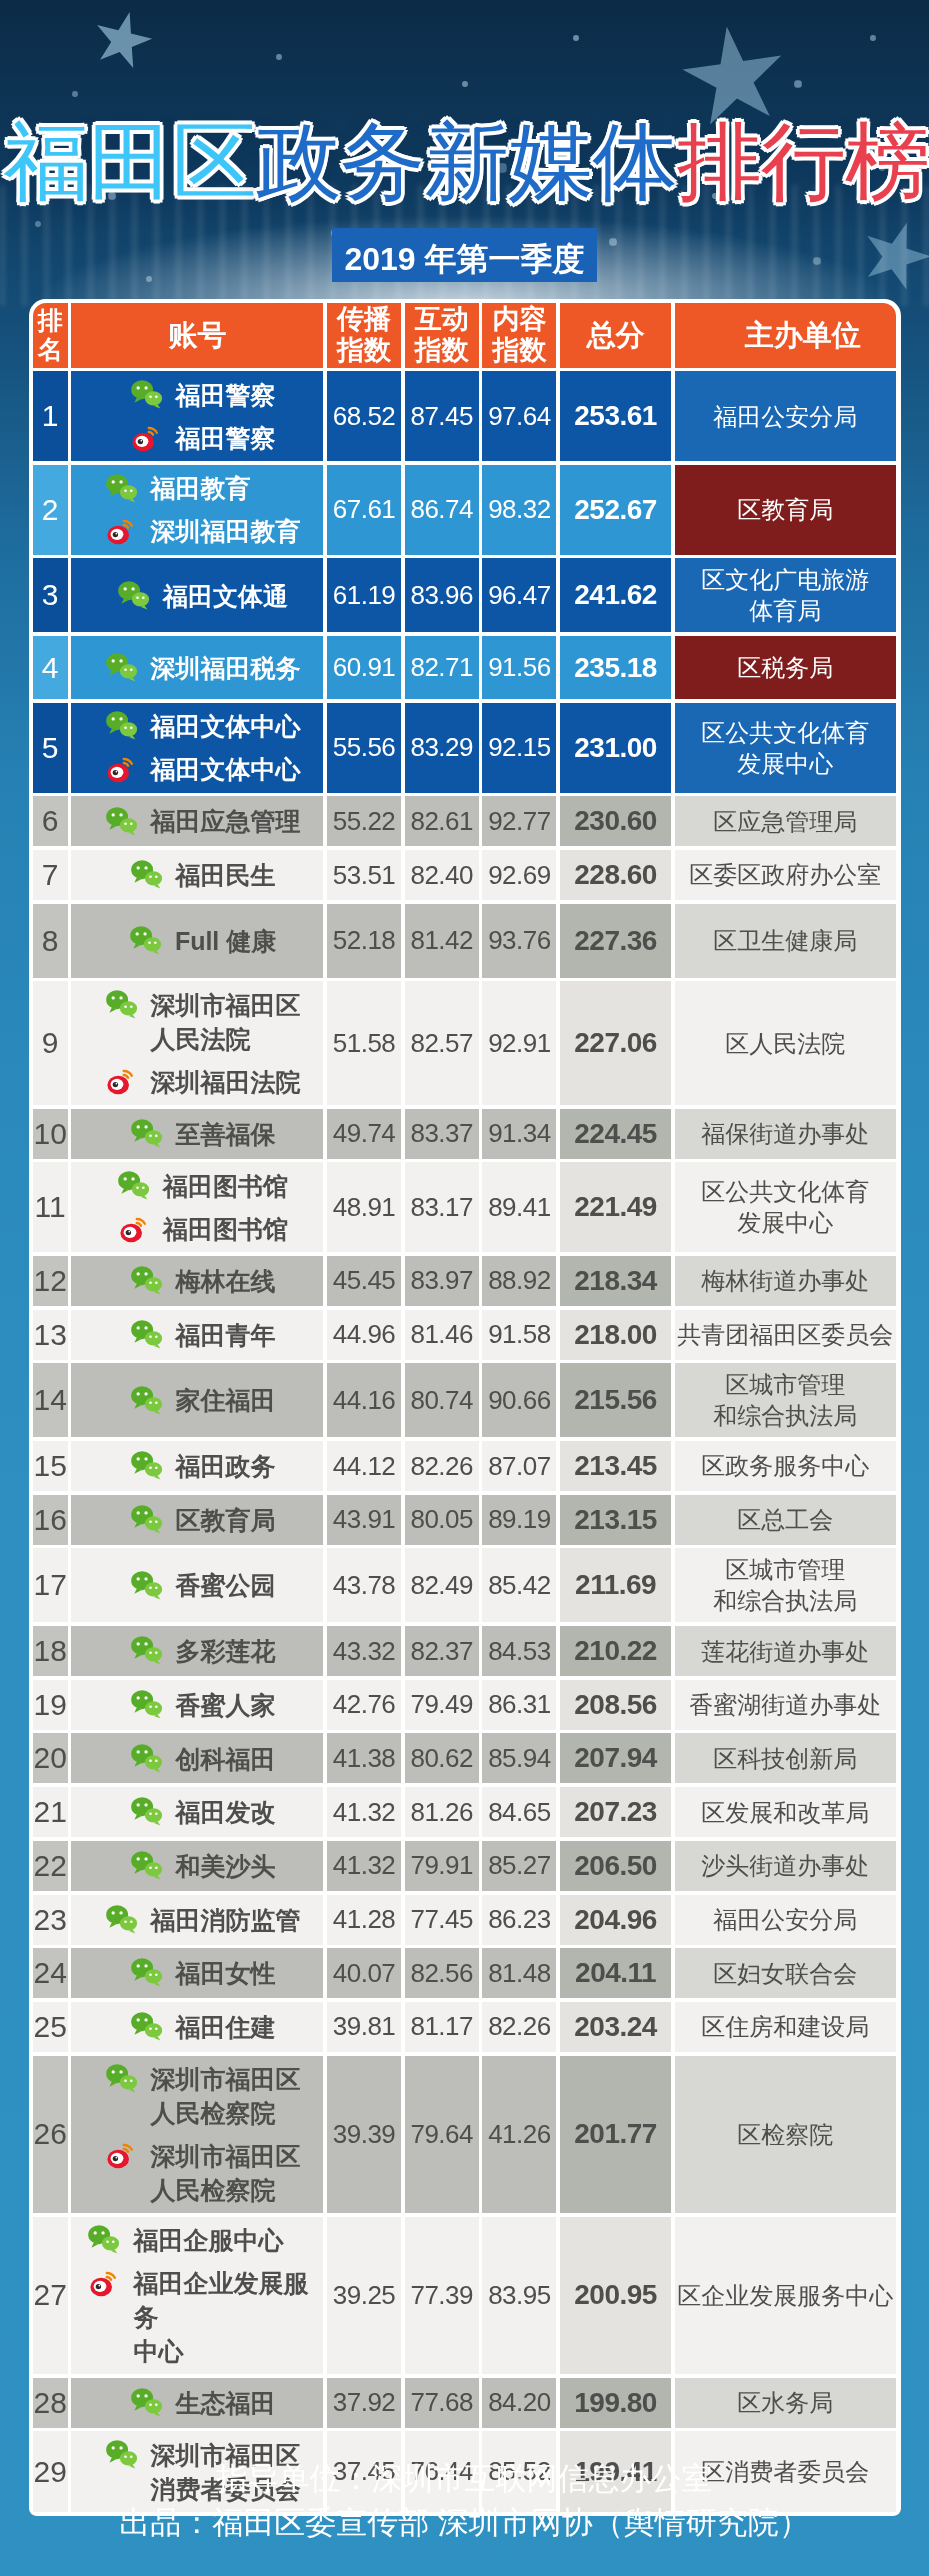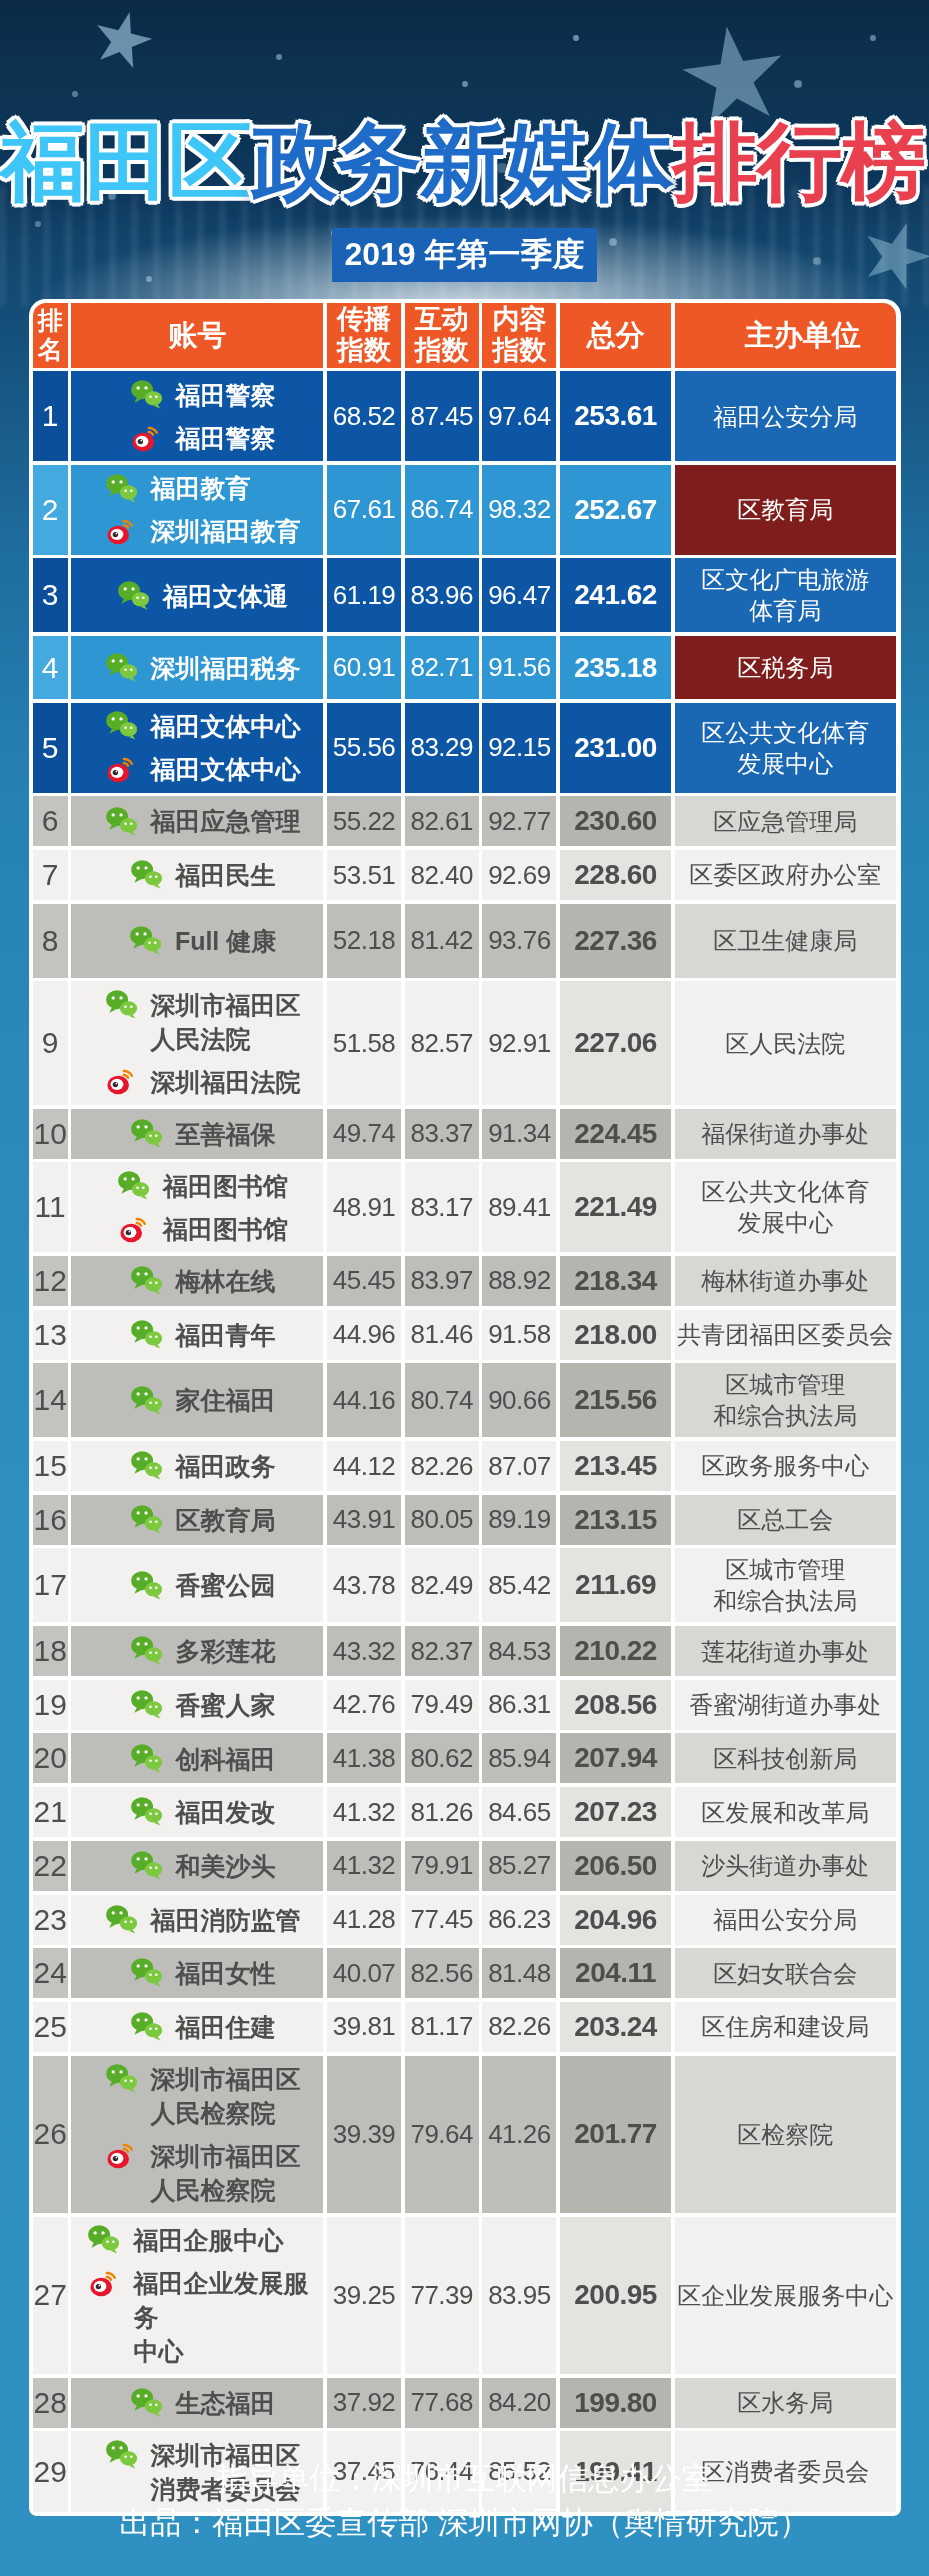--- a/index.html
+++ b/index.html
@@ -22,26 +22,26 @@
     714px 195px 0 1.9px rgba(220,243,255,.5),816px 260px 0 2.8px rgba(220,243,255,.35),
     148px 278px 0 1.9px rgba(220,243,255,.4),464px 83px 0 1.9px rgba(220,243,255,.45),
     37px 223px 0 1.9px rgba(220,243,255,.35),872px 37px 0 1.9px rgba(200,235,255,.45);}
   .streaks{position:absolute;left:0;top:185px;width:929px;height:121px;
     background:repeating-linear-gradient(90deg,rgba(255,255,255,.14) 0 4.6px,rgba(255,255,255,0) 4.6px 22px);
     filter:blur(2.8px);opacity:.75;}
   .glow{position:absolute;left:0;top:185px;width:929px;height:139px;
     background:radial-gradient(ellipse 65% 95% at 50% 90%,rgba(255,255,255,.8),rgba(255,255,255,0) 72%);
     filter:blur(1.9px);}
   
-  .title{position:absolute;top:115px;left:0;width:929px;text-align:left;
-    font-size:85px;font-weight:bold;line-height:1.1;letter-spacing:-0.9px;white-space:nowrap;}
+  .title{position:absolute;top:115px;left:0;width:929px;text-align:right;
+    font-size:85px;font-weight:normal;line-height:1.1;letter-spacing:-0.9px;white-space:nowrap;}
   .title span{text-shadow:-2.8px -2.8px 0 #fff,2.8px -2.8px 0 #fff,-2.8px 2.8px 0 #fff,2.8px 2.8px 0 #fff,
     0 -3.7px 0 #fff,0 3.7px 0 #fff,-3.7px 0 0 #fff,3.7px 0 0 #fff,0 11px 20.4px rgba(8,40,80,.55);}
   .subtitle{position:absolute;top:228px;left:332px;width:265px;height:54px;background:#1A62B5;
-    color:#fff;font-size:32px;font-weight:bold;display:flex;align-items:center;justify-content:center;}
+    color:#fff;font-size:32px;font-weight:bold;display:flex;align-items:flex-end;justify-content:center;}
   
   .tablewrap{position:absolute;left:29px;top:299px;width:872px;background:#fff;
     padding:3.7px;box-sizing:border-box;border-radius:16.7px 16.7px 7.4px 7.4px;}
   .grid{display:grid;grid-template-columns:35px 252px 74px 74px 74px 111px 221px;gap:3.7px;}
   .row,.hrow{display:contents;}
   .grid > .row > div,.grid > .hrow > div{display:flex;align-items:center;justify-content:center;box-sizing:border-box;}
   .hrow > div{background:#EE5826;color:#fff;font-weight:bold;min-height:65px;
     font-size:27px;line-height:1.15;text-align:center;white-space:pre-line;}
   .hrow > div:first-child{border-top-left-radius:13px;font-size:25px;}
   .hrow > div:last-child{border-top-right-radius:13px;font-size:29px;padding-left:35px;}

